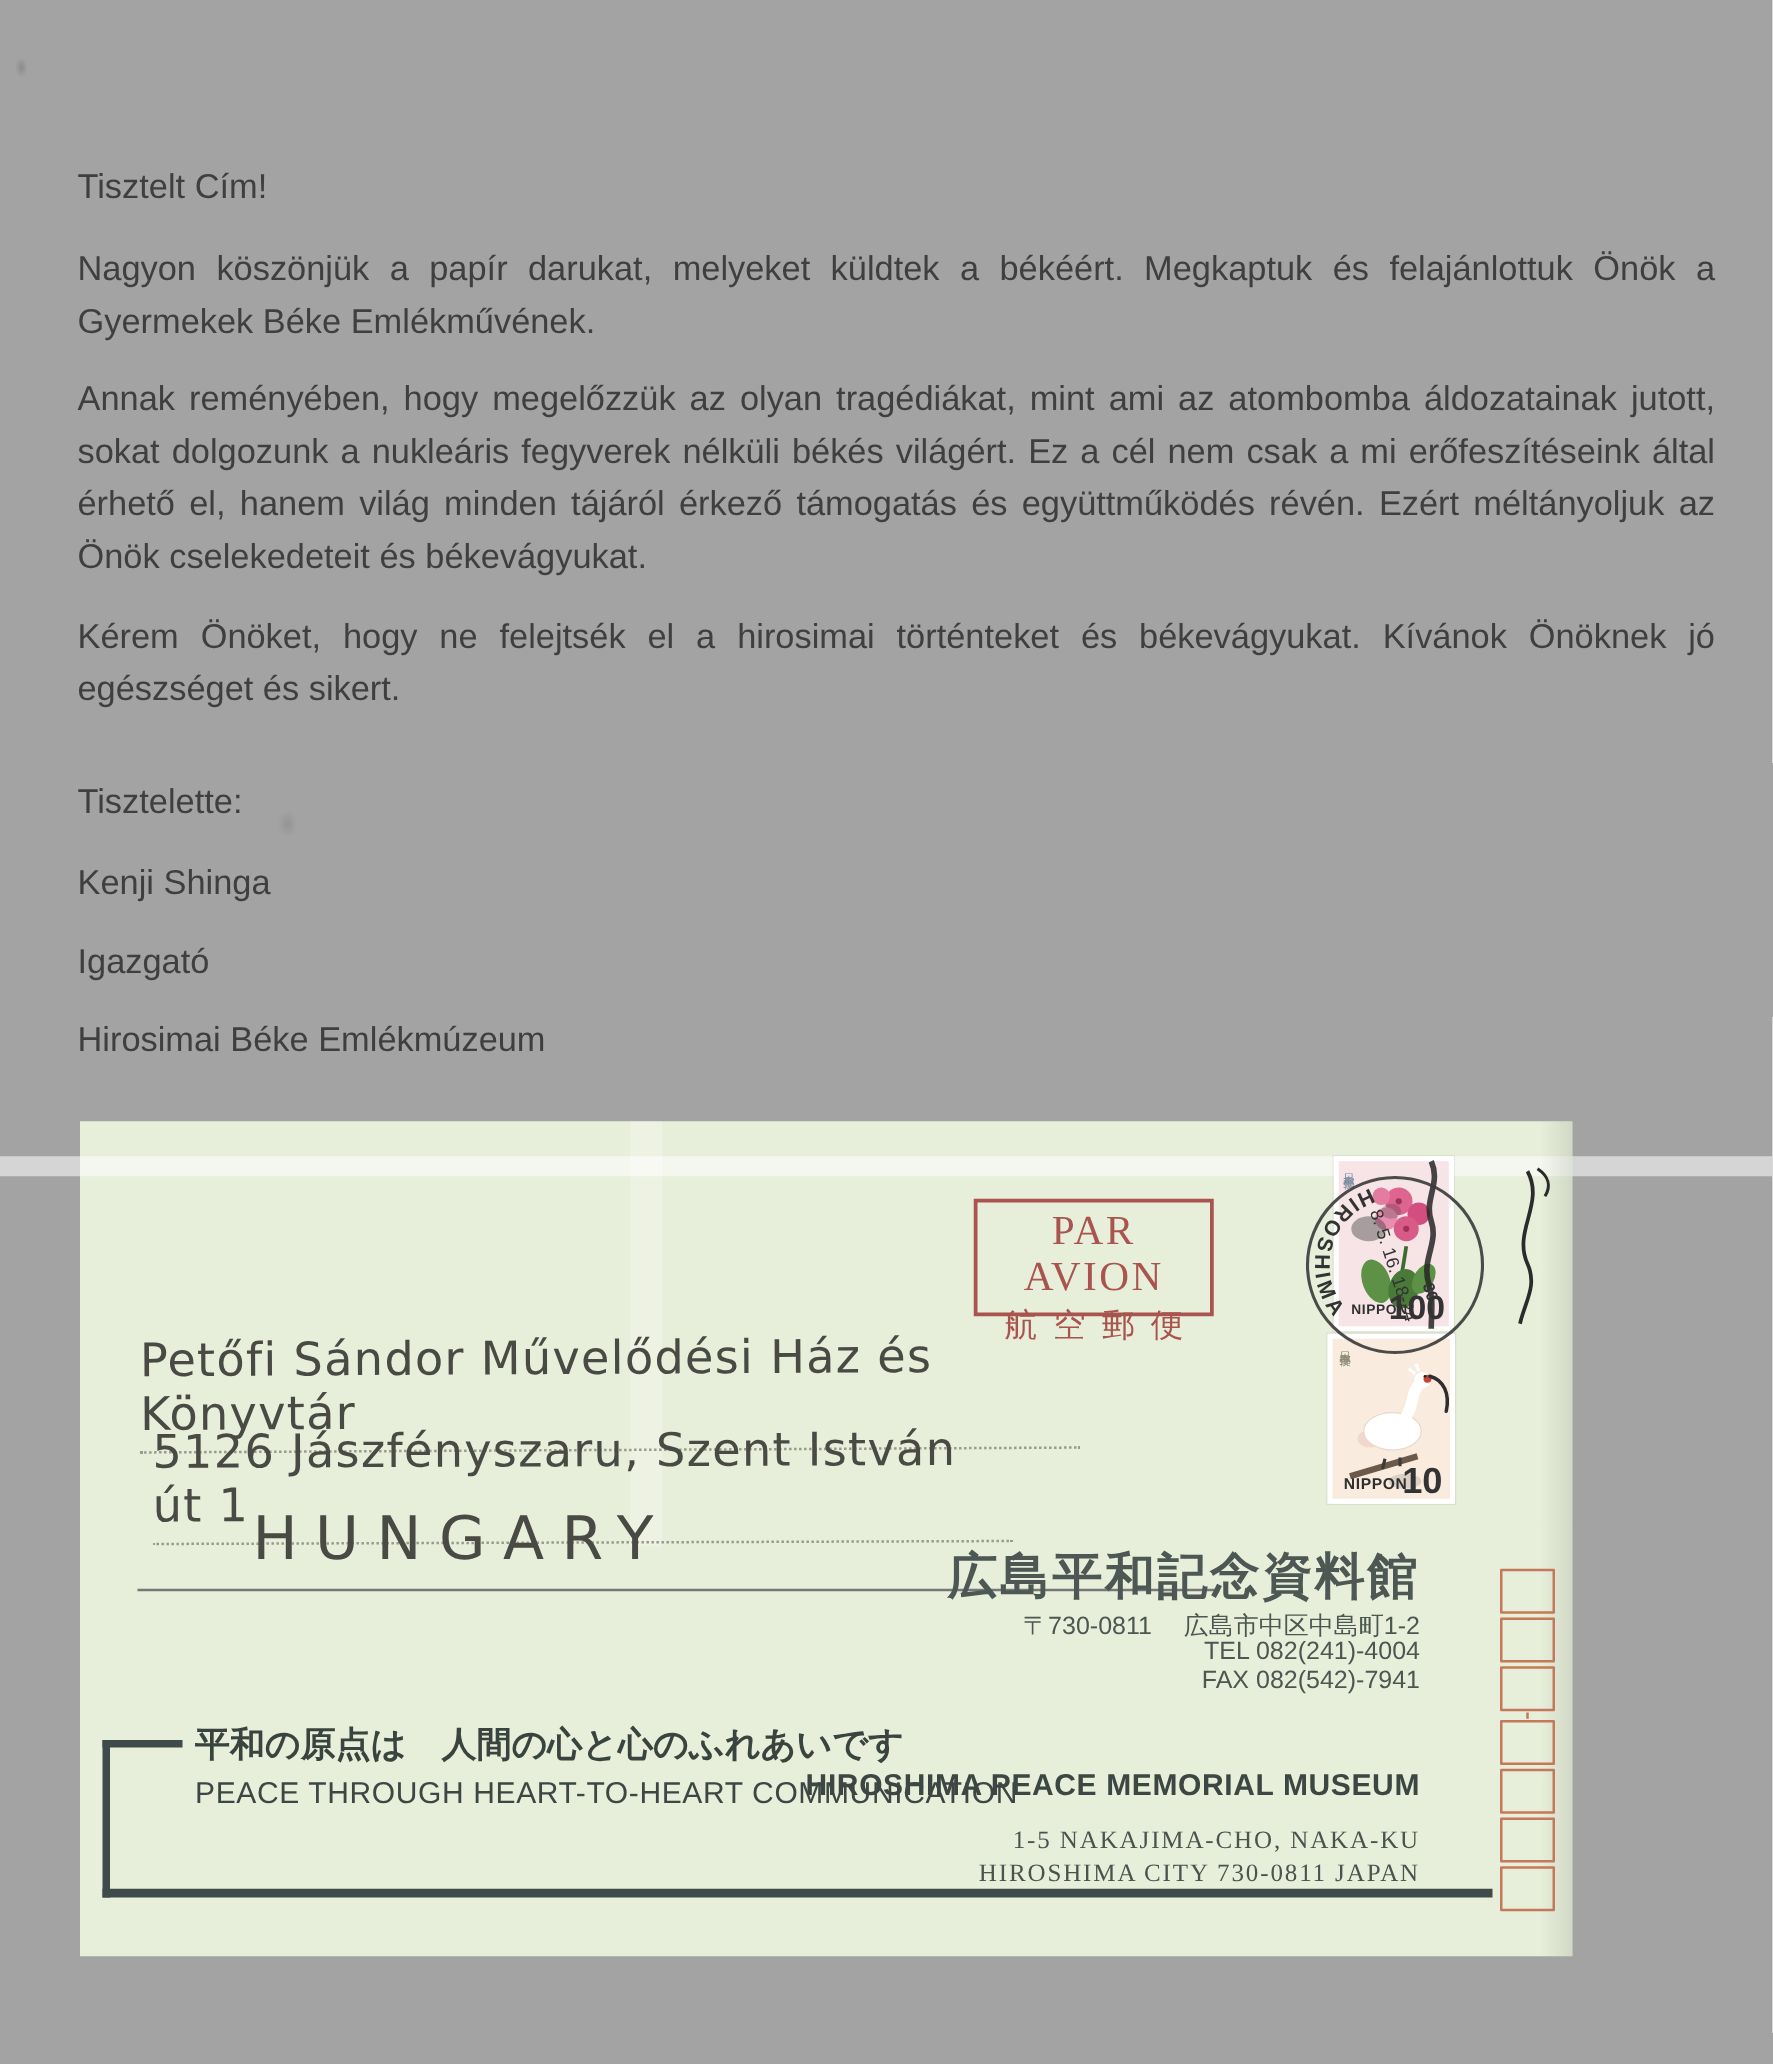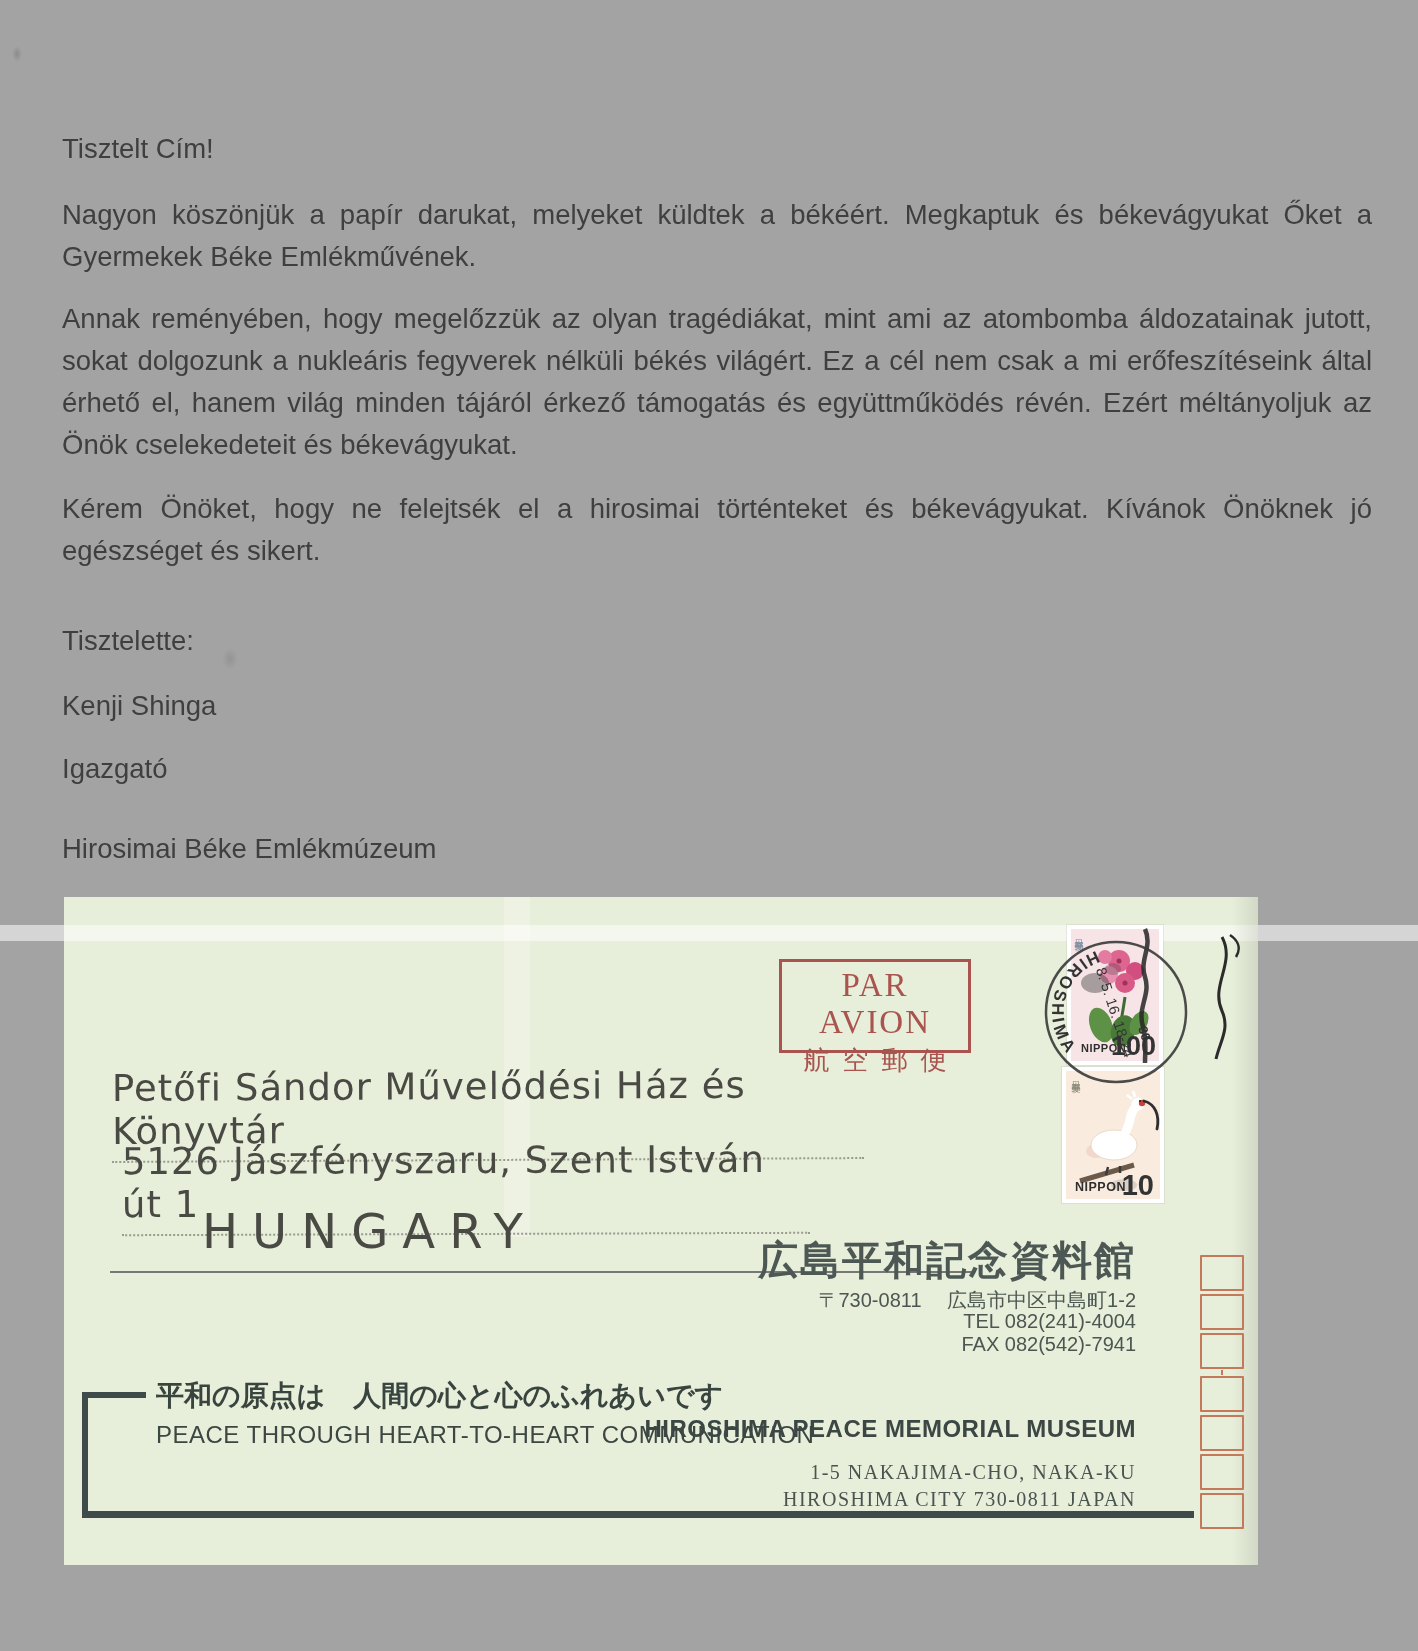--- a/index.html
+++ b/index.html
@@ -11,21 +11,21 @@
   .salutation{position:absolute;left:0;top:133px;font-size:27.5px;}
   .para{position:absolute;left:0;width:1310px;font-size:27.5px;line-height:42px;
         text-align:justify;}
   .p1{top:194px;}
   .p2{top:298px;}
   .p3{top:488px;}
   .sig{position:absolute;left:0;font-size:27.5px;}
   .sig-closing{top:625px;}
   .sig-name{top:690px;}
   .sig-title{top:753px;}
-  .sig-org{top:816px;margin-top:17px;}
+  .sig-org{top:816px;}
 
   .speck1{position:absolute;left:12px;top:46px;width:10px;height:16px;
           background:radial-gradient(ellipse at center,rgba(120,120,120,.55),rgba(120,120,120,0) 70%);}
   .speck2{position:absolute;left:222px;top:648px;width:16px;height:22px;
           background:radial-gradient(ellipse at center,rgba(130,130,130,.45),rgba(130,130,130,0) 70%);}
 
   
   .envelope{position:absolute;left:64px;top:897px;width:1194px;height:668px;
             background:#e7eeda;}
   .env-edge{position:absolute;right:0;top:0;width:26px;height:100%;
@@ -97,21 +97,21 @@
 </head>
 <body>
 
 <div class="page">
 
   <div class="speck1"></div>
   <div class="speck2"></div>
 
   <div class="letter">
     <div class="salutation">Tisztelt Cím!</div>
-    <div class="para p1">Nagyon köszönjük a papír darukat, melyeket küldtek a békéért. Megkaptuk és békevágyukat Őket a Gyermekek Béke Emlékművének.</div>
+    <div class="para p1">Nagyon köszönjük a papír darukat, melyeket küldtek a békéért. Megkaptuk és felajánlottuk Önök a Gyermekek Béke Emlékművének.</div>
     <div class="para p2">Annak reményében, hogy megelőzzük az olyan tragédiákat, mint ami az atombomba áldozatainak jutott, sokat dolgozunk a nukleáris fegyverek nélküli békés világért. Ez a cél nem csak a mi erőfeszítéseink által érhető el, hanem világ minden tájáról érkező támogatás és együttműködés révén. Ezért méltányoljuk az Önök cselekedeteit és békevágyukat.</div>
     <div class="para p3">Kérem Önöket, hogy ne felejtsék el a hirosimai történteket és békevágyukat. Kívánok Önöknek jó egészséget és sikert.</div>
     <div class="sig sig-closing">Tisztelette:</div>
     <div class="sig sig-name">Kenji Shinga</div>
     <div class="sig sig-title">Igazgató</div>
     <div class="sig sig-org">Hirosimai Béke Emlékmúzeum</div>
   </div>
 
   <div class="envelope">
     <div class="scan-band"></div>

